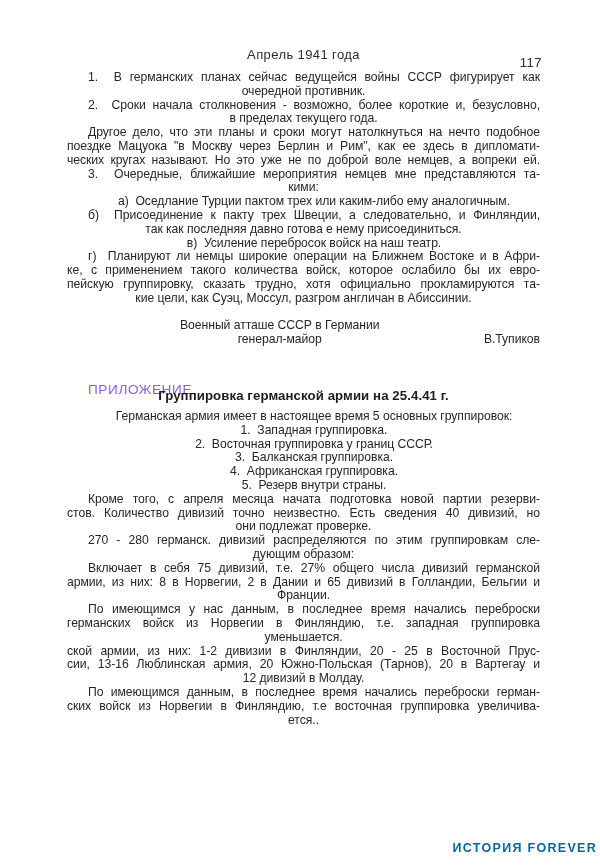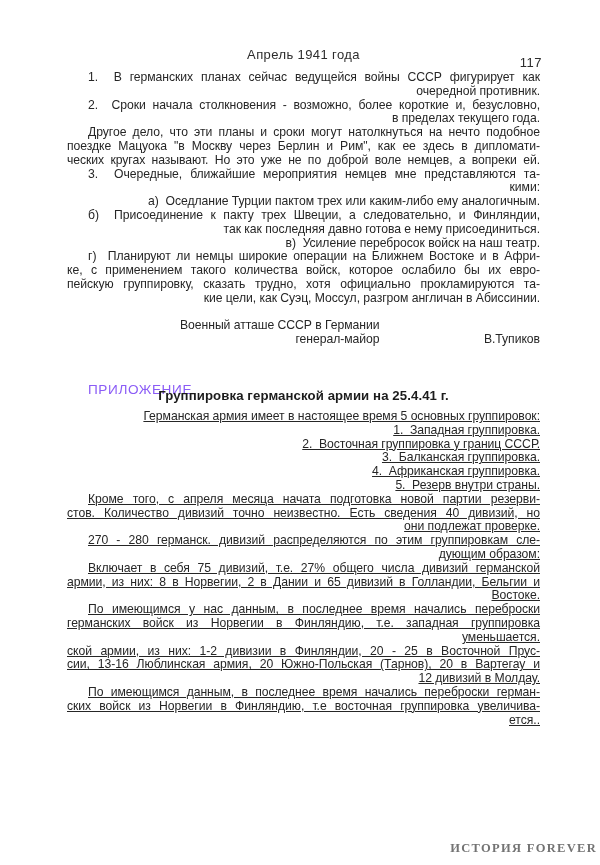--- a/index.html
+++ b/index.html
@@ -6,43 +6,43 @@
   .page{
     position:relative;width:600px;height:865px;background:#ffffff;overflow:hidden;
     font-family:"Liberation Sans",sans-serif;color:#262626;
   }
   .content{position:absolute;left:67px;top:0;width:473px;height:100%;}
   .page-header{position:absolute;top:47px;left:0;width:100%;height:15px;font-size:13px;color:#2c2c2c;}
   .page-header-title{text-align:center;letter-spacing:.4px;}
   .page-number{position:absolute;right:-2px;top:8px;letter-spacing:.5px;}
   .lines{position:absolute;left:0;width:100%;}
   .report-lines{top:71px;}
-  .appendix-lines{top:410px;text-decoration:underline;}
+  .appendix-lines{top:410px;}
   .line{
     font-size:12.2px;line-height:13.8px;height:13.8px;
-    letter-spacing:-.05px;text-align:right;white-space:normal;
+    letter-spacing:-.05px;text-align:center;white-space:normal;
   }
   .line.j{text-align:justify;text-align-last:justify;}
   .line.i{padding-left:21px;}
   .line.u{text-decoration:underline;text-underline-offset:2px;}
   .signature{
     position:absolute;top:319px;left:0;width:100%;
     display:flex;justify-content:space-between;align-items:flex-end;
     font-size:12.2px;line-height:13.8px;
   }
   .sig-left{padding-left:113px;}
   .appendix-label{position:absolute;top:382px;left:21px;font-size:13.6px;letter-spacing:.6px;color:#8b5cf6;}
   .appendix-title{
     position:absolute;top:388px;left:0;width:100%;text-align:center;
     font-weight:bold;font-size:13.2px;color:#1c1c1c;letter-spacing:.1px;
   }
   .watermark{
     position:absolute;right:3px;top:841px;
-    font-family:Liberation Serif, serif;font-weight:bold;font-size:12.5px;
-    letter-spacing:1.3px;color:#737373;
+    font-family:Liberation Sans, sans-serif;font-weight:bold;font-size:12.5px;
+    letter-spacing:1.3px;color:#0369a1;
   }
 </style>
 </head>
 <body>
 
 <div class="page">
   <div class="content">
 
     <header class="page-header">
       <div class="page-header-title">Апрель 1941 года</div>
@@ -119,21 +119,21 @@
 
         <div class="line j i"><span>270 - 280 германск. дивизий распределяются по этим группировкам сле-</span></div>
 
         <div class="line"><span>дующим образом:</span></div>
 
 
         <div class="line j i"><span>Включает в себя 75 дивизий, т.е. 27% общего числа дивизий германской</span></div>
 
         <div class="line j"><span>армии, из них: 8 в Норвегии, 2 в Дании и 65 дивизий в Голландии, Бельгии и</span></div>
 
-        <div class="line"><span>Востоке.</span></div>
+        <div class="line"><span>Франции.</span></div>
 
         <div class="line j i"><span>По имеющимся у нас данным, в последнее время начались переброски</span></div>
 
         <div class="line j"><span>германских войск из Норвегии в Финляндию, т.е. западная группировка</span></div>
 
         <div class="line"><span>уменьшается.</span></div>
 
 
 
         <div class="line j"><span>ской армии, из них: 1-2 дивизии в Финляндии, 20 - 25 в Восточной Прус-</span></div>

